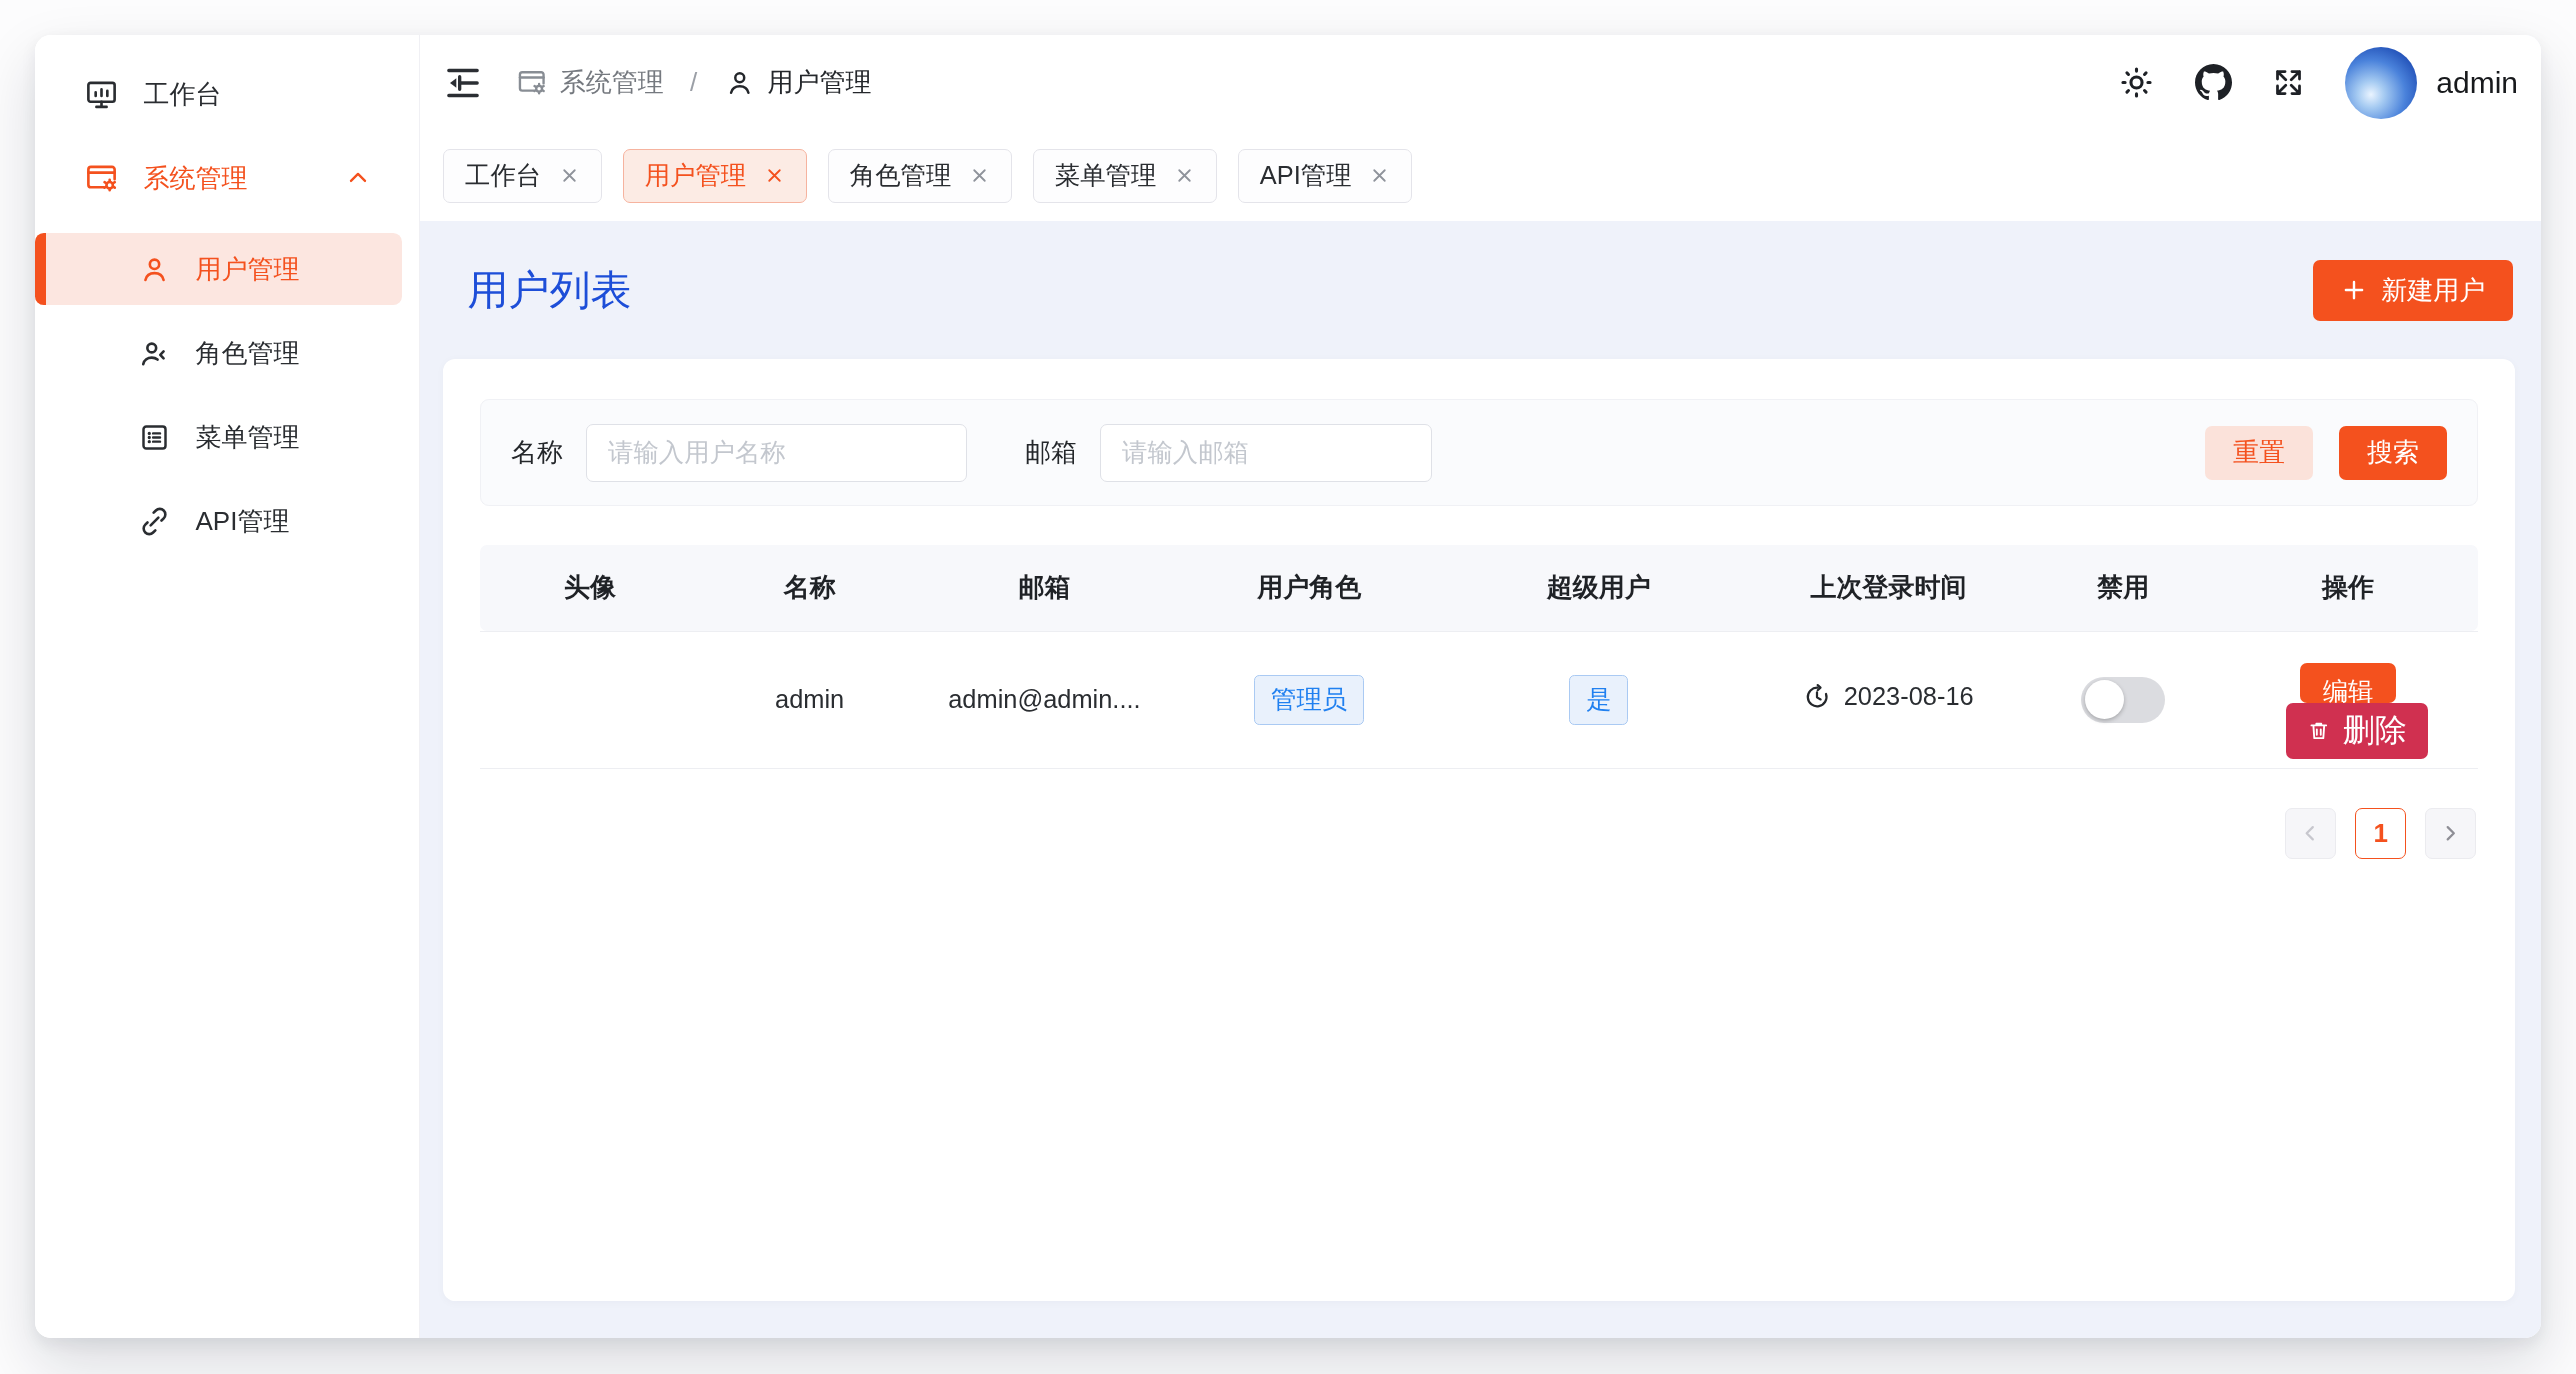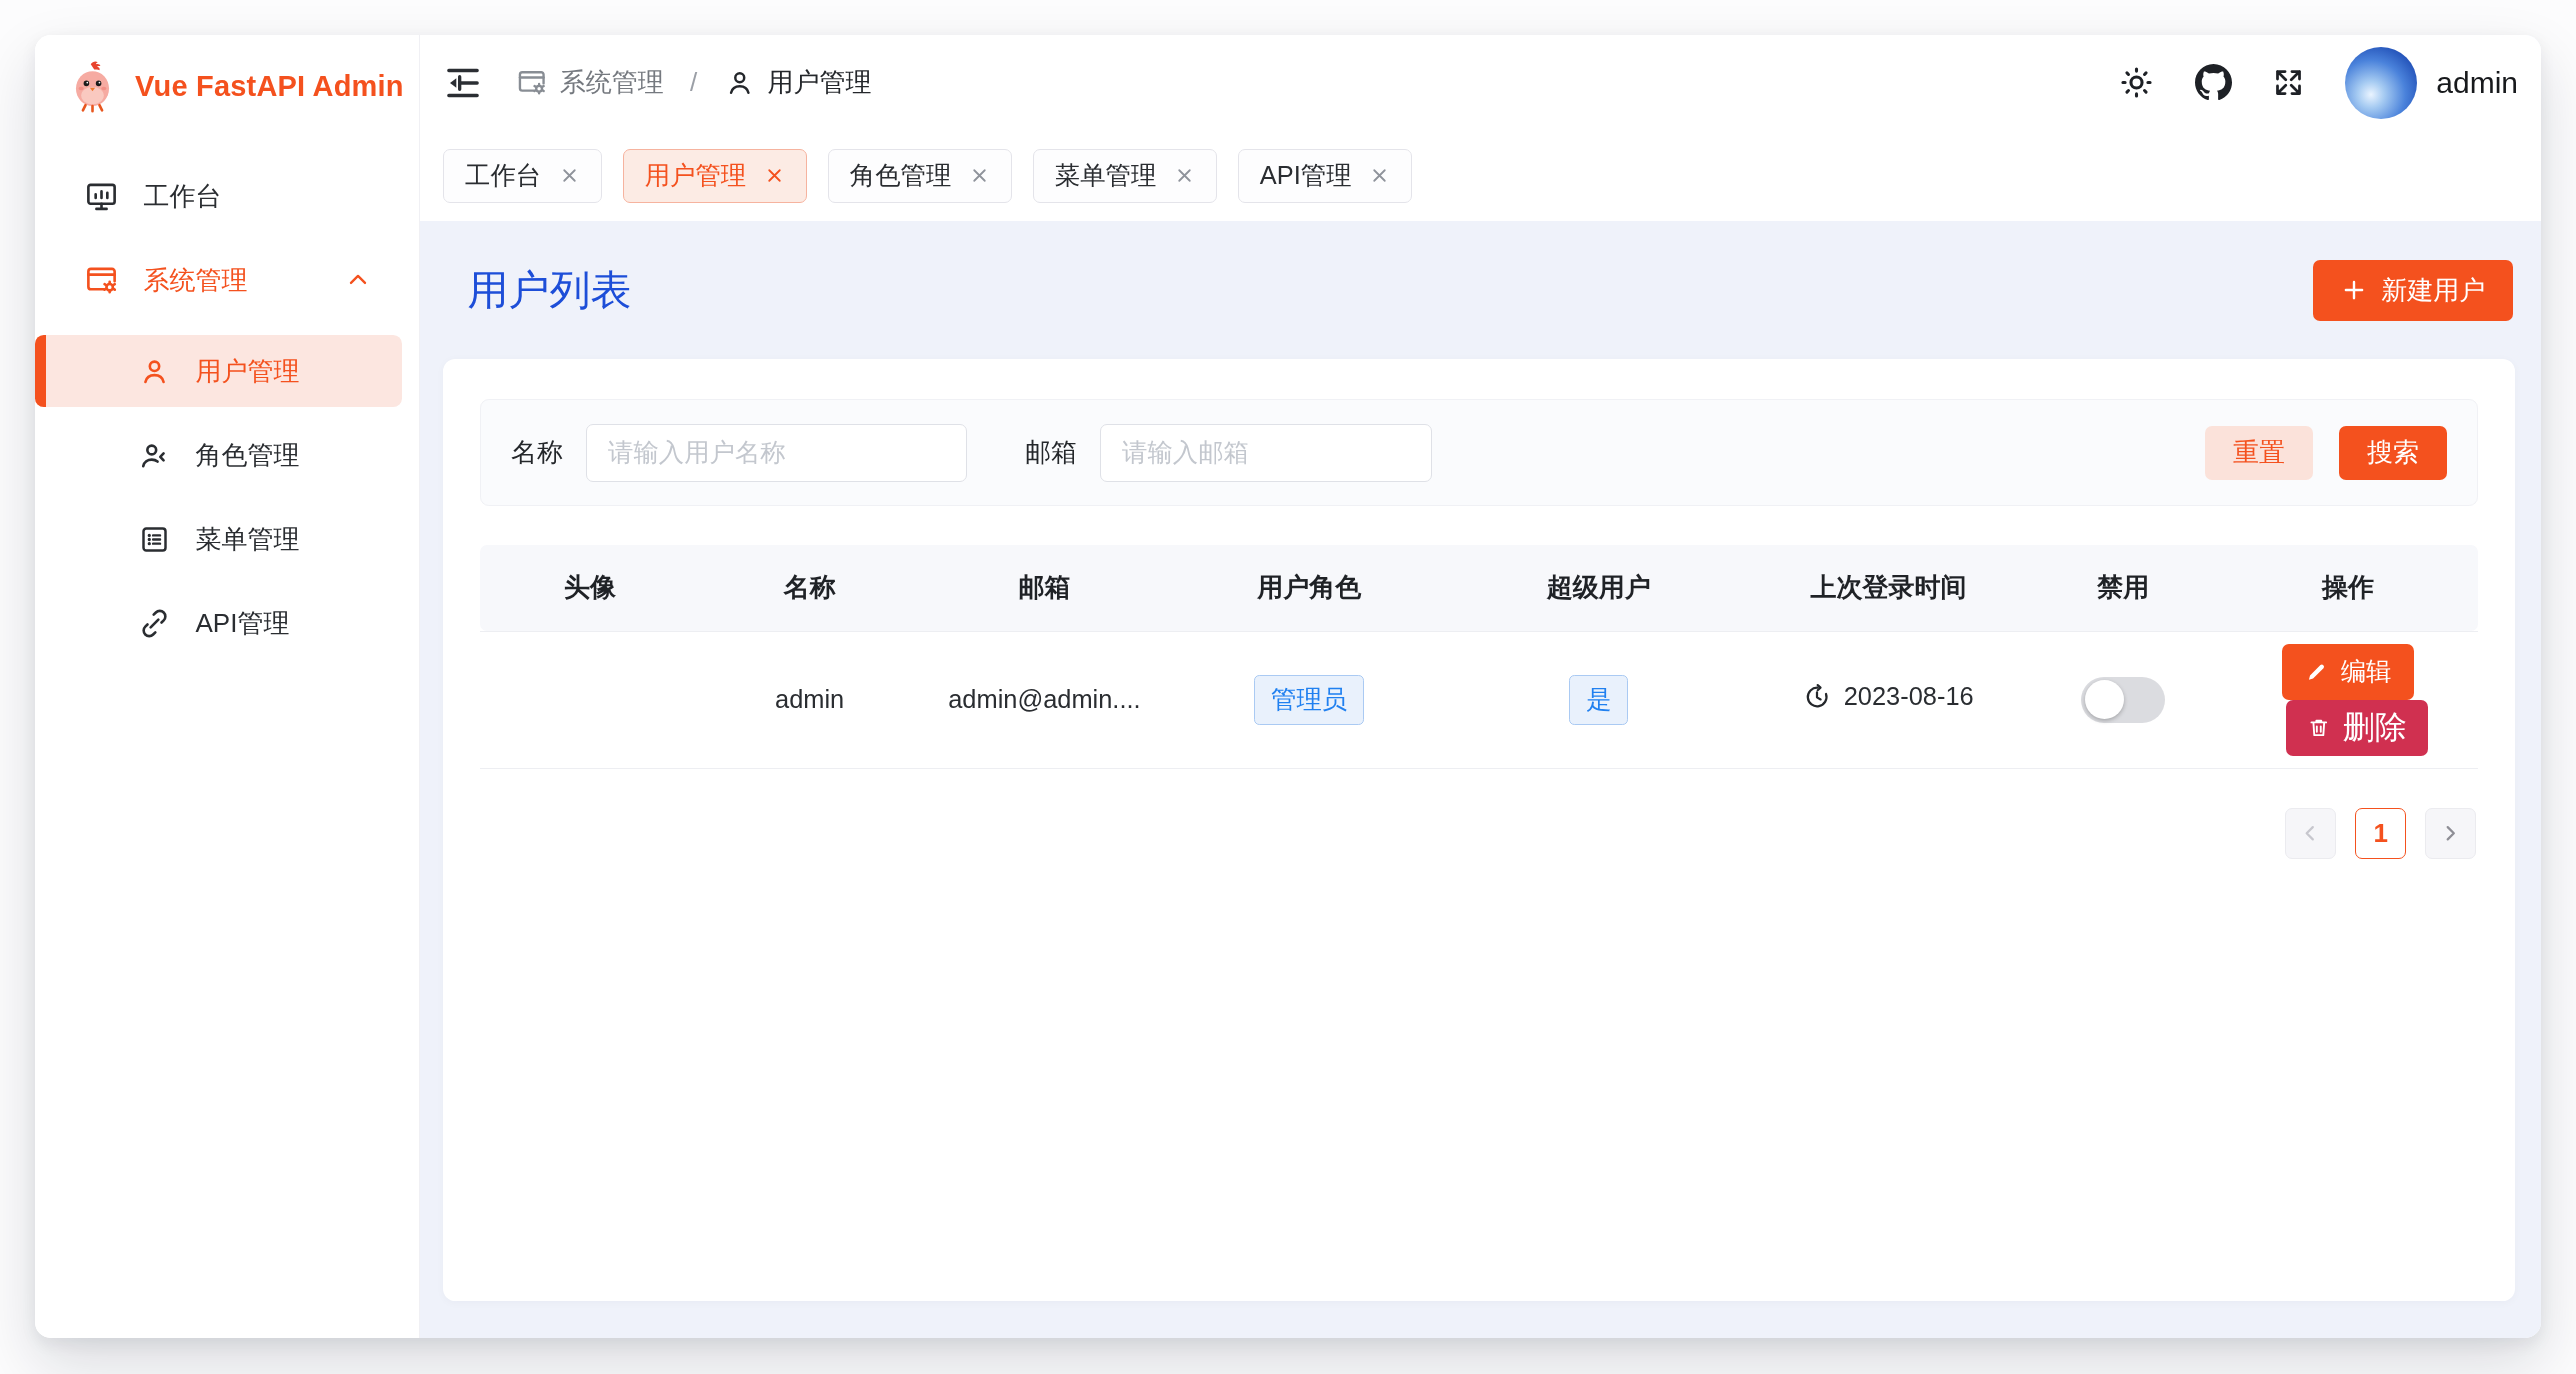--- a/index.html
+++ b/index.html
@@ -91,23 +91,23 @@
   .users td { height:137px; text-align:center; font-size:25.4px; color:#2A2D31;
     border-bottom:0.9px solid #EDEEF2; }
   .tag { display:inline-block; padding:7px 15.8px; font-size:25.4px; color:#2080F0;
     background:#E9F1FC; border:0.9px solid #AACAF3; border-radius:5.3px; }
   .login-cell { display:inline-flex; align-items:center; gap:12.3px; }
   .login-cell .mi { width:28px; height:28px; color:#24272B; }
   .switch { position:relative; display:inline-block; width:84px; height:46px; border-radius:23px;
     background:#DBDCE0; cursor:pointer; vertical-align:middle; }
   .switch .knob { position:absolute; left:3.5px; top:3.5px; width:39px; height:39px; border-radius:50%;
     background:#fff; box-shadow:0 1.8px 4.4px rgba(0,0,0,.25); }
-  .btn-edit { display:inline-flex; align-items:center; gap:12.3px; height:56px; padding:0 23px;
+  .btn-edit { display:inline-flex; align-items:center; gap:12.3px; height:40px; padding:0 23px;
     background:#F4511E; color:#fff; border:none; border-radius:7px; font-size:25.4px; cursor:pointer;
-    font-family:inherit; }
+    font-family:inherit;flex-direction:column; }
   .btn-del { display:inline-flex; align-items:center; gap:12.3px; height:56px; padding:0 21px;
     background:#D03050; color:#fff; border:none; border-radius:7px; font-size:32px; cursor:pointer;
     margin-left:17.5px; font-family:inherit; }
   .btn-edit .mi, .btn-del .mi { width:23.6px; height:23.6px; }
 
   .pager { margin-top:39px; display:flex; justify-content:flex-end; gap:19px; padding-right:1.8px; }
   .pg { width:51px; height:51px; border-radius:7px; display:flex; align-items:center;
     justify-content:center; cursor:pointer; font-size:26px; }
   .pg.nav { background:#F6F6F9; border:0.9px solid #EBEBEF; }
   .pg.prev { color:#C7C7CE; }
@@ -201,26 +201,20 @@
       <ellipse cx="15" cy="34" rx="3" ry="2" fill="#F29087"></ellipse>
       <ellipse cx="41" cy="34" rx="3" ry="2" fill="#F29087"></ellipse>
       <path d="M20 53l-3 6M28 54v6M36 53l3 6" stroke="#E8571F" stroke-width="3" stroke-linecap="round"></path>
     </g>
   </defs>
 </svg>
 
 <div class="win">
 
   <aside class="sidebar">
-    <div class="logo">
-      <svg width="51" height="54" viewBox="0 0 56 62">
-          <use href="#i-chick"></use>
-        </svg>
-      <span class="logo-title">Vue FastAPI Admin</span>
-    </div>
     <nav class="menu">
       <div class="m-item">
         <svg class="mi" viewBox="0 0 24 24">
             <use href="#i-monitor"></use>
           </svg>
         <span>工作台</span>
       </div>
       <div class="m-item primary">
         <svg class="mi" viewBox="0 0 24 24">
             <use href="#i-system"></use>

